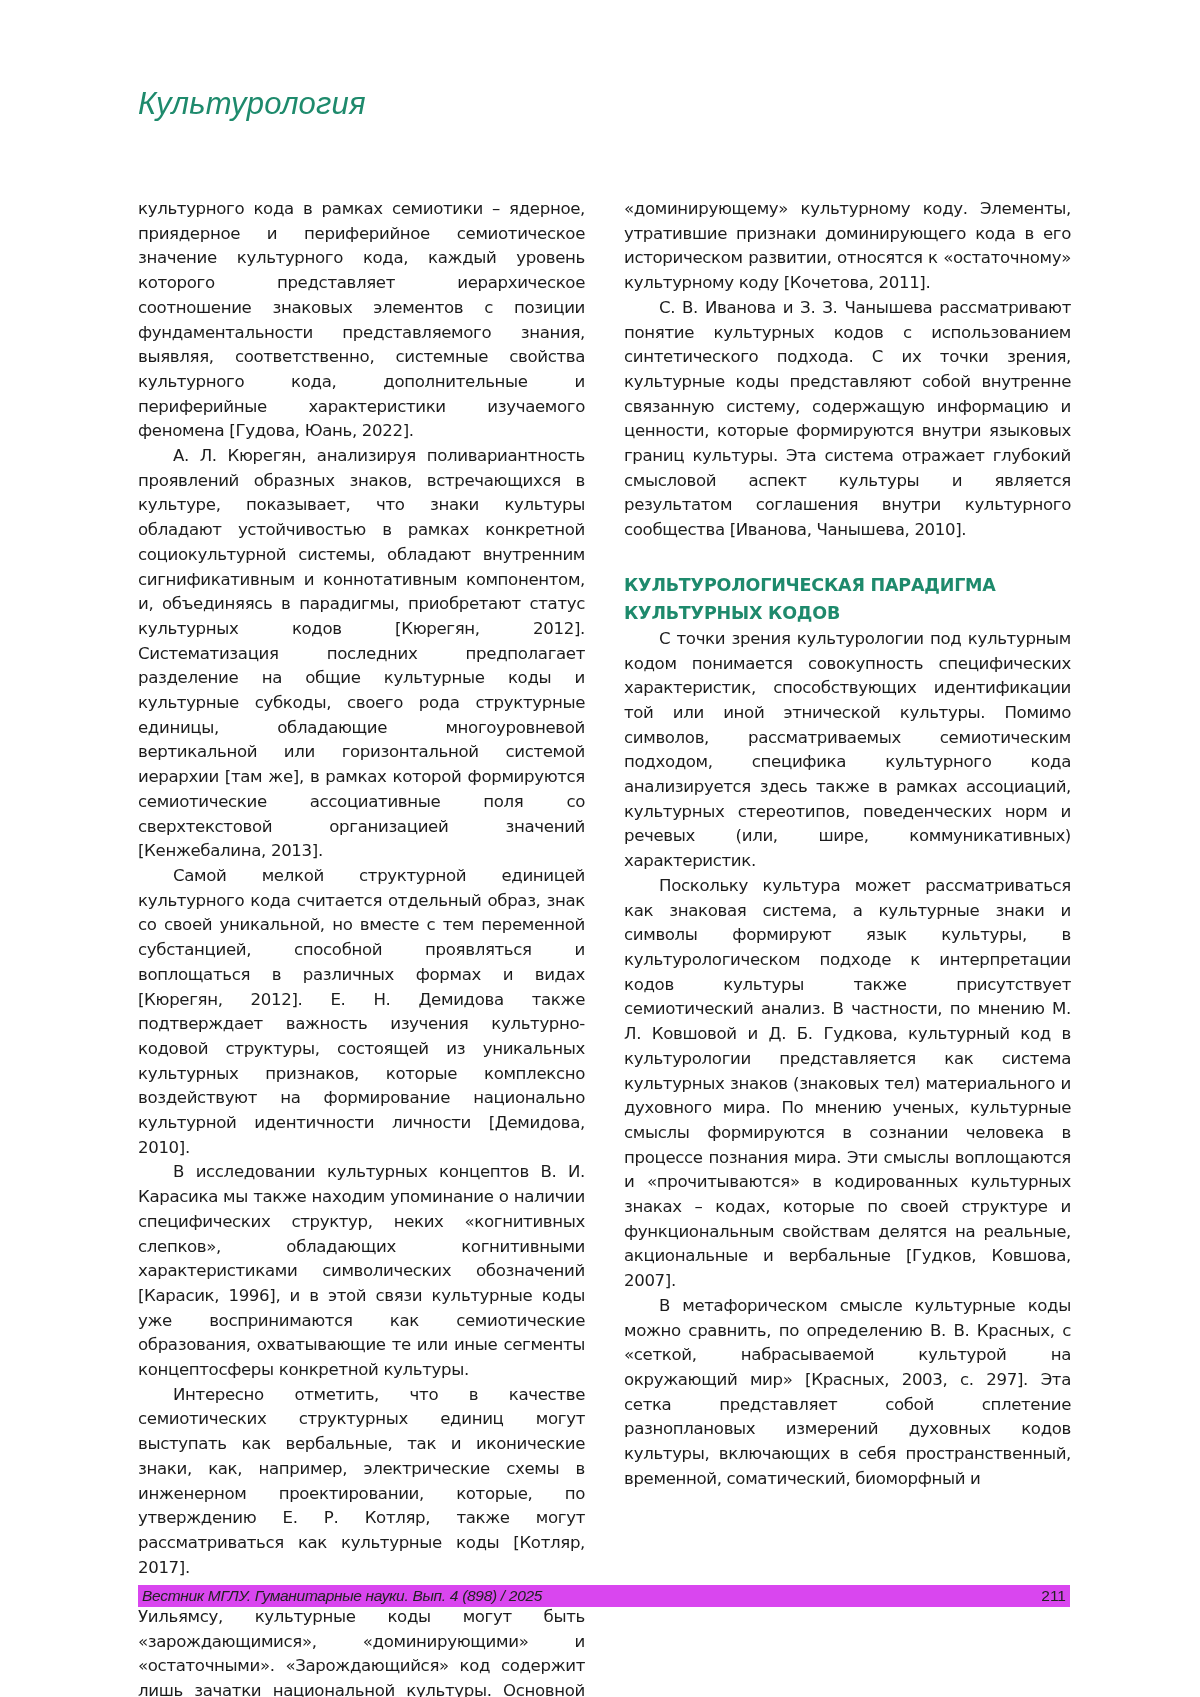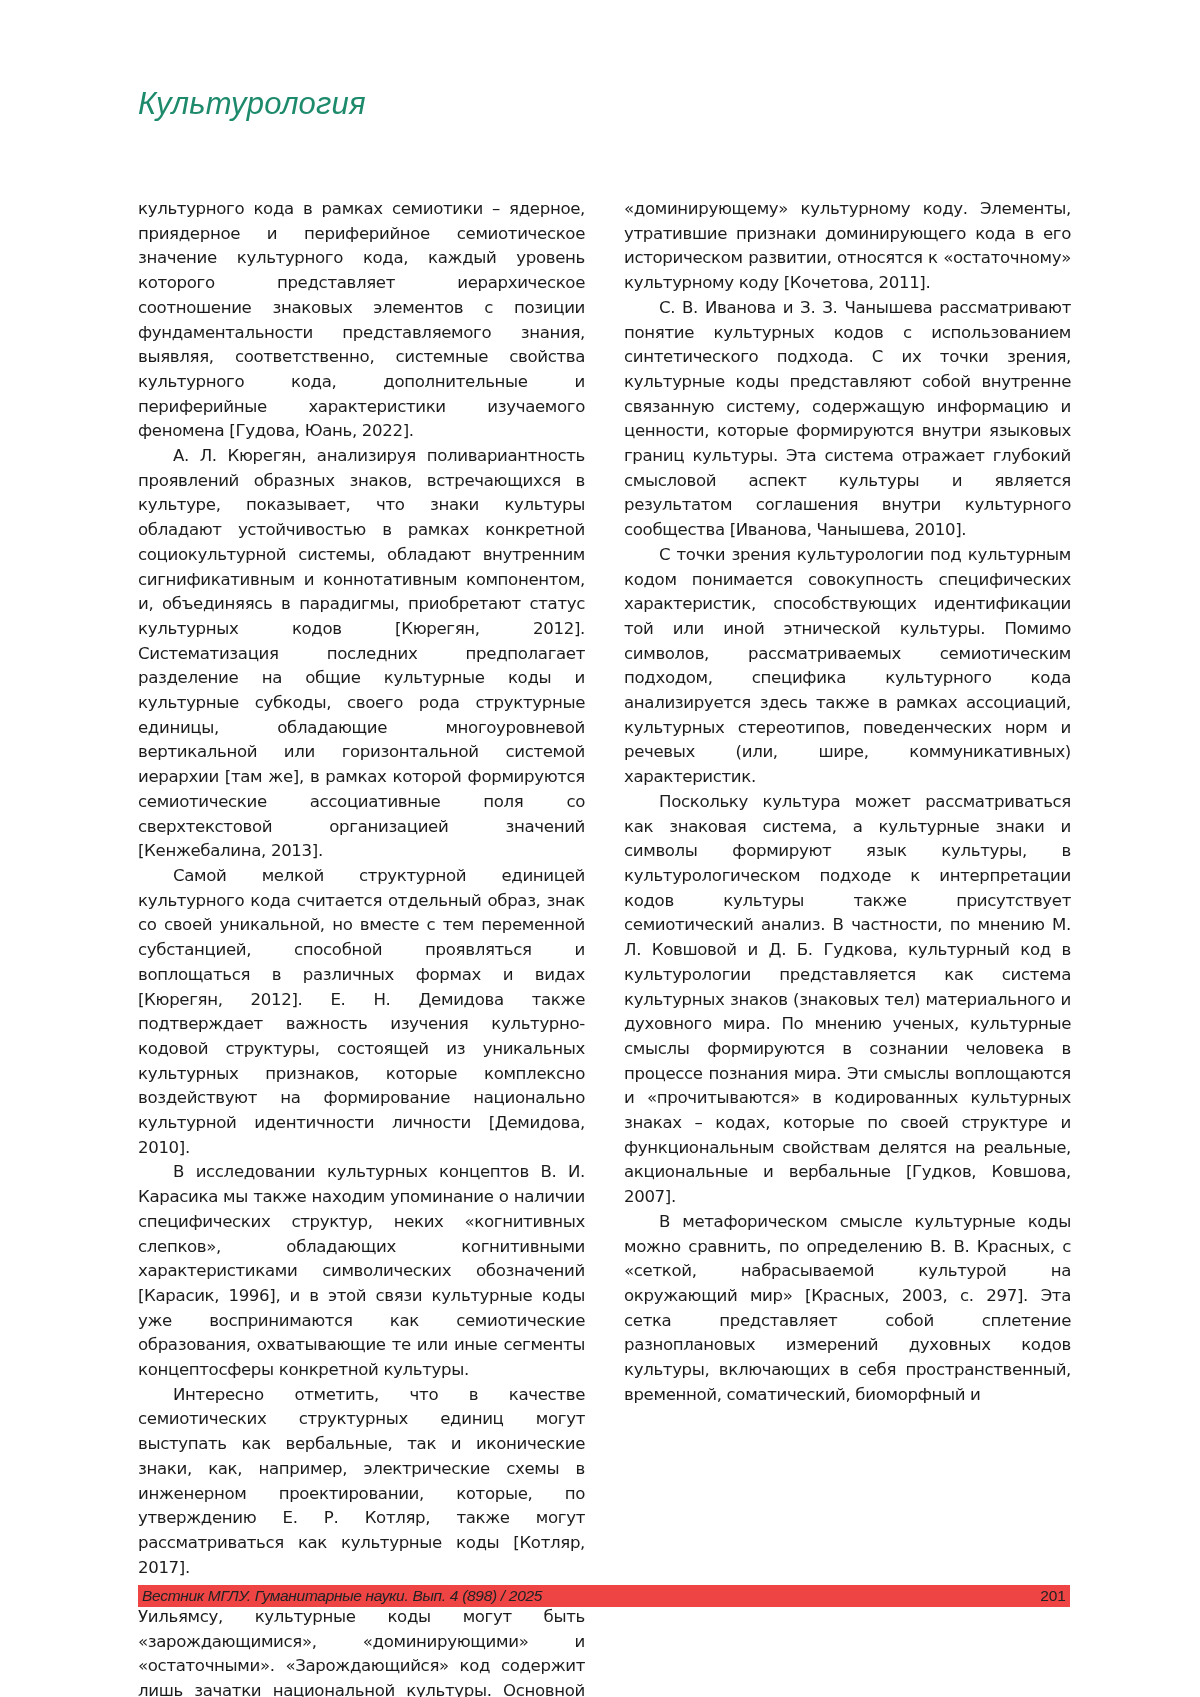--- a/index.html
+++ b/index.html
@@ -10,21 +10,21 @@
   .col { position:absolute; top:197px; width:447px; font-size:16.6px; line-height:24.7px;
          text-align:justify; font-family:"DejaVu Sans", sans-serif; letter-spacing:-0.35px; }
   .col-left { left:138px; }
   .col-right { left:624px; }
   .col p { margin:0; }
   .col p.indent { text-indent:35px; }
   .heading { margin:28px 0 0 0; font-family:"DejaVu Sans", sans-serif; font-weight:bold;
          color:#1e8a6c; font-size:17.5px; line-height:28px; letter-spacing:-0.2px; text-align:left; }
   .after-heading { margin-top:48px !important; }
   .footer { position:absolute; left:138px; top:1585px; width:932px; height:22px;
-         background:#ef4444; display:flex; justify-content:space-between; align-items:center; }
+         background:#d946ef; display:flex; justify-content:space-between; align-items:center; }
   .footer-journal { font-family:"Liberation Sans", sans-serif; font-style:italic; font-size:15.5px;
          color:#222; padding-left:4px; letter-spacing:-0.3px; }
   .footer-page { font-family:"Liberation Sans", sans-serif; font-size:15.5px; color:#222; padding-right:4px; }
 </style>
 </head>
 <body>
 
 <div class="section-title">Культурология</div>
 
 <div class="col col-left">
@@ -32,21 +32,25 @@
   <p class="indent">А. Л. Кюрегян, анализируя поливариантность проявлений образных знаков, встречающихся в культуре, показывает, что знаки культуры обладают устойчивостью в рамках конкретной социокультурной системы, обладают внутренним сигнификативным и коннотативным компонентом, и, объединяясь в парадигмы, приобретают статус культурных кодов [Кюрегян, 2012]. Систематизация последних предполагает разделение на общие культурные коды и культурные субкоды, своего рода структурные единицы, обладающие многоуровневой вертикальной или горизонтальной системой иерархии [там же], в рамках которой формируются семиотические ассоциативные поля со сверхтекстовой организацией значений [Кенжебалина, 2013].</p>
   <p class="indent">Самой мелкой структурной единицей культурного кода считается отдельный образ, знак со своей уникальной, но вместе с тем переменной субстанцией, способной проявляться и воплощаться в различных формах и видах [Кюрегян, 2012]. Е. Н. Демидова также подтверждает важность изучения культурно-кодовой структуры, состоящей из уникальных культурных признаков, которые комплексно воздействуют на формирование национально культурной идентичности личности [Демидова, 2010].</p>
   <p class="indent">В исследовании культурных концептов В. И. Карасика мы также находим упоминание о наличии специфических структур, неких «когнитивных слепков», обладающих когнитивными характеристиками символических обозначений [Карасик, 1996], и в этой связи культурные коды уже воспринимаются как семиотические образования, охватывающие те или иные сегменты концептосферы конкретной культуры.</p>
   <p class="indent">Интересно отметить, что в качестве семиотических структурных единиц могут выступать как вербальные, так и иконические знаки, как, например, электрические схемы в инженерном проектировании, которые, по утверждению Е. Р. Котляр, также могут рассматриваться как культурные коды [Котляр, 2017].</p>
   <p class="indent">С точки зрения диахронии, согласно Р. Уильямсу, культурные коды могут быть «зарождающимися», «доминирующими» и «остаточными». «Зарождающийся» код содержит лишь зачатки национальной культуры. Основной корпус идей, культурных концептов, традиций и ценностей принадлежит</p>
 </div>
 
 <div class="col col-right">
   <p>«доминирующему» культурному коду. Элементы, утратившие признаки доминирующего кода в его историческом развитии, относятся к «остаточному» культурному коду [Кочетова, 2011].</p>
   <p class="indent">С. В. Иванова и З. З. Чанышева рассматривают понятие культурных кодов с использованием синтетического подхода. С их точки зрения, культурные коды представляют собой внутренне связанную систему, содержащую информацию и ценности, которые формируются внутри языковых границ культуры. Эта система отражает глубокий смысловой аспект культуры и является результатом соглашения внутри культурного сообщества [Иванова, Чанышева, 2010].</p>
+  <div class="heading">
+    <div>КУЛЬТУРОЛОГИЧЕСКАЯ ПАРАДИГМА</div>
+    <div>КУЛЬТУРНЫХ КОДОВ</div>
+  </div>
   <p class="indent">С точки зрения культурологии под культурным кодом понимается совокупность специфических характеристик, способствующих идентификации той или иной этнической культуры. Помимо символов, рассматриваемых семиотическим подходом, специфика культурного кода анализируется здесь также в рамках ассоциаций, культурных стереотипов, поведенческих норм и речевых (или, шире, коммуникативных) характеристик.</p>
   <p class="indent">Поскольку культура может рассматриваться как знаковая система, а культурные знаки и символы формируют язык культуры, в культурологическом подходе к интерпретации кодов культуры также присутствует семиотический анализ. В частности, по мнению М. Л. Ковшовой и Д. Б. Гудкова, культурный код в культурологии представляется как система культурных знаков (знаковых тел) материального и духовного мира. По мнению ученых, культурные смыслы формируются в сознании человека в процессе познания мира. Эти смыслы воплощаются и «прочитываются» в кодированных культурных знаках – кодах, которые по своей структуре и функциональным свойствам делятся на реальные, акциональные и вербальные [Гудков, Ковшова, 2007].</p>
   <p class="indent">В метафорическом смысле культурные коды можно сравнить, по определению В. В. Красных, с «сеткой, набрасываемой культурой на окружающий мир» [Красных, 2003, с. 297]. Эта сетка представляет собой сплетение разноплановых измерений духовных кодов культуры, включающих в себя пространственный, временной, соматический, биоморфный и</p>
 </div>
 
 <div class="footer">
   <span class="footer-journal">Вестник МГЛУ. Гуманитарные науки. Вып. 4 (898) / 2025</span>
-  <span class="footer-page">201</span>
+  <span class="footer-page">211</span>
 </div>
 
 </body></html>

